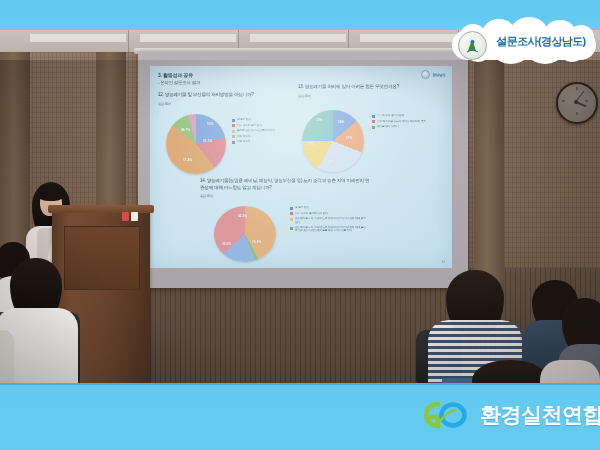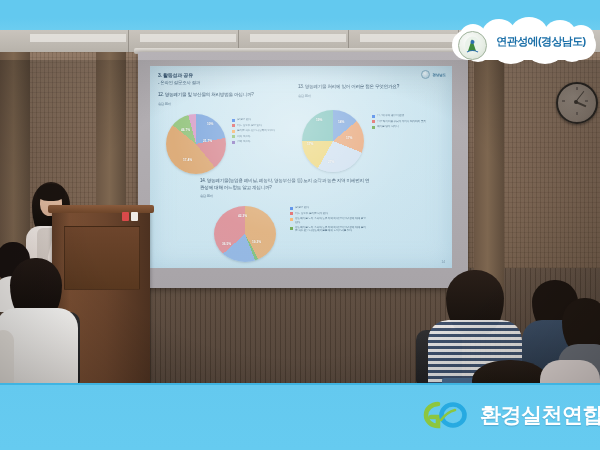--- a/index.html
+++ b/index.html
@@ -594,21 +594,21 @@
     <div class="cloud-bump cb8"></div>
     <div class="cloud-bump cb9"></div>
     <div class="team-emblem">
       <svg class="emblem-inner" viewBox="0 0 17 19">
         <ellipse cx="8.5" cy="9" rx="7.5" ry="8.5" fill="#eaf2ea"></ellipse>
         <path d="M4 15 L8 3 L12 15 Z" fill="#3f8a3f"></path>
         <circle cx="8.5" cy="6" r="2" fill="#2f6fb0"></circle>
         <path d="M3 16 Q8.5 13 14 16" stroke="#2f6fb0" stroke-width="1.2" fill="none"></path>
       </svg>
     </div>
-    <div class="team-label">연관성에(경상남도)</div>
+    <div class="team-label">설문조사(경상남도)</div>
   </div>
 
   <div class="bottom-banner">
     <div class="bottom-banner-line"></div>
     <div class="org-logo">
       <svg class="org-mark" viewBox="0 0 56 34">
         <path d="M22 6 A12 11 0 1 0 22 28 L22 19 L15 19" stroke="#8cc63f" stroke-width="4.6" fill="none" stroke-linecap="round"></path>
         <ellipse cx="37" cy="17" rx="11.5" ry="10.5" stroke="#27aae1" stroke-width="4.6" fill="none"></ellipse>
         <path d="M25 22 Q31 14 39 12" stroke="#8cc63f" stroke-width="2.6" fill="none" stroke-linecap="round"></path>
       </svg>

